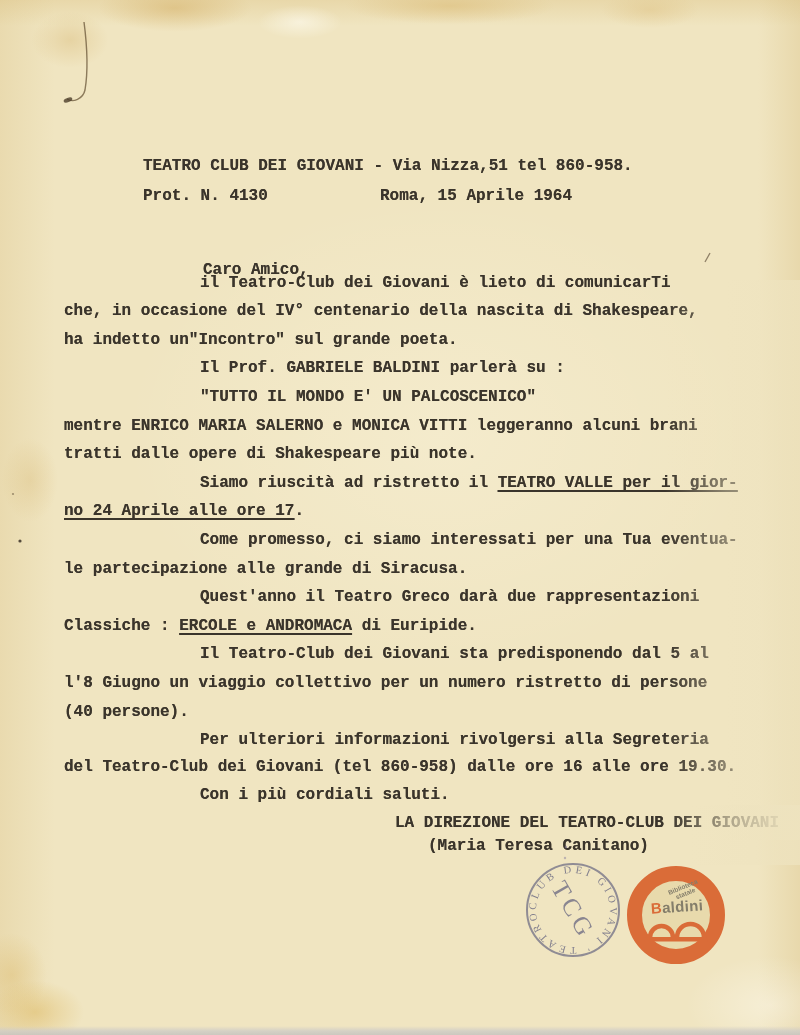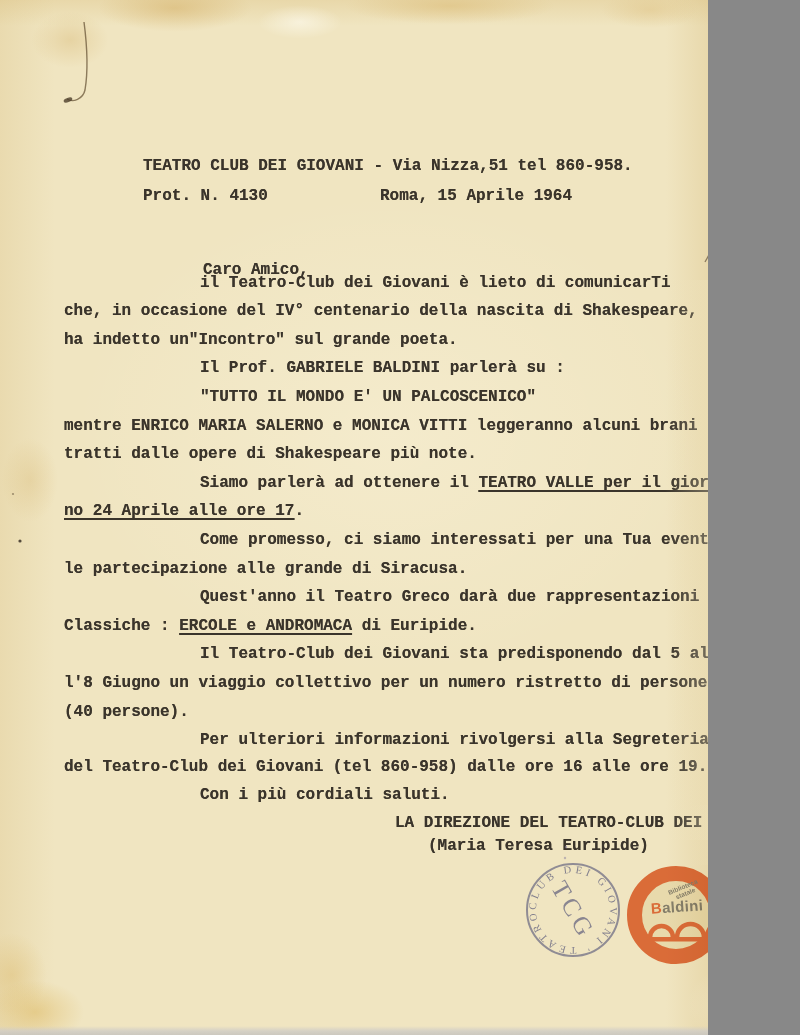--- a/index.html
+++ b/index.html
@@ -1,18 +1,18 @@
 <!DOCTYPE html>
 <html style="--paper: #f0e5c1; --ink: #3a342b; --stamp-blue: #6b6fa8; --stamp-orange: #e8784a; --stamp-gray: #8c8c8c;"><head>
 <meta charset="utf-8">
 <style>
   html,body{margin:0;padding:0;background:#888;}
   #paper{
     position:relative;
-    width:708px;height:1035px;
+    width:800px;height:1035px;
     overflow:hidden;
     background-color:#f0e5c1;
     background-image:
       radial-gradient(ellipse 110px 34px at 175px 8px,  rgba(214,178,106,.55), transparent 70%),
       radial-gradient(ellipse 150px 26px at 450px 6px,  rgba(218,184,112,.50), transparent 70%),
       radial-gradient(ellipse 70px 26px  at 650px 10px, rgba(222,192,128,.42), transparent 70%),
       radial-gradient(ellipse 55px 40px  at 70px 40px,  rgba(212,178,106,.35), transparent 70%),
       radial-gradient(ellipse 60px 24px  at 300px 22px, rgba(255,253,244,.55), transparent 70%),
       radial-gradient(ellipse 40px 60px  at 30px 480px, rgba(214,182,112,.30), transparent 70%),
       radial-gradient(ellipse 70px 45px  at 35px 1012px,rgba(222,186,100,.55), transparent 70%),
@@ -94,34 +94,34 @@
       <div class="line" style="left: 143px; top: 186px;"><span>Prot. N. 4130</span></div>
       <div class="line" style="left: 380px; top: 186px;"><span>Roma, 15 Aprile 1964</span></div>
       <div class="line" style="left: 203px; top: 244px; margin-top: 16px;"><span>Caro Amico,</span></div>
       <div class="line" style="left: 200px; top: 273px;"><span>il Teatro-Club dei Giovani è lieto di comunicarTi</span></div>
       <div class="line" style="left: 64px; top: 301px;"><span>che, in occasione del IV° centenario della nascita di Shakespeare,</span></div>
       <div class="line" style="left: 64px; top: 330px;"><span>ha indetto un"Incontro" sul grande poeta.</span></div>
       <div class="line" style="left: 200px; top: 358px; text-align: right;"><span>Il Prof. GABRIELE BALDINI parlerà su :</span></div>
       <div class="line" style="left: 200px; top: 387px;"><span>"TUTTO IL MONDO E' UN PALCOSCENICO"</span></div>
       <div class="line" style="left: 64px; top: 416px;"><span>mentre ENRICO MARIA SALERNO e MONICA VITTI leggeranno alcuni brani</span></div>
       <div class="line" style="left: 64px; top: 444px;"><span>tratti dalle opere di Shakespeare più note.</span></div>
-      <div class="line" style="left: 200px; top: 473px;"><span>Siamo parlerà ad ottenere il </span><span class="u">TEATRO VALLE per il gior-</span></div>
+      <div class="line" style="left: 200px; top: 473px;"><span>Siamo riuscità ad ristretto il </span><span class="u">TEATRO VALLE per il gior-</span></div>
       <div class="line" style="left: 64px; top: 501px;"><span class="u">no 24 Aprile alle ore 17</span><span>.</span></div>
       <div class="line" style="left: 200px; top: 530px;"><span>Come promesso, ci siamo interessati per una Tua eventua-</span></div>
       <div class="line" style="left: 64px; top: 559px;"><span>le partecipazione alle grande di Siracusa.</span></div>
       <div class="line" style="left: 200px; top: 587px;"><span>Quest'anno il Teatro Greco darà due rappresentazioni</span></div>
       <div class="line" style="left: 64px; top: 616px;"><span>Classiche : </span><span class="u">ERCOLE e ANDROMACA</span><span> di Euripide.</span></div>
       <div class="line" style="left: 200px; top: 644px;"><span>Il Teatro-Club dei Giovani sta predisponendo dal 5 al</span></div>
       <div class="line" style="left: 64px; top: 673px;"><span>l'8 Giugno un viaggio collettivo per un numero ristretto di persone</span></div>
       <div class="line" style="left: 64px; top: 702px;"><span>(40 persone).</span></div>
       <div class="line" style="left: 200px; top: 730px;"><span>Per ulteriori informazioni rivolgersi alla Segreteria</span></div>
       <div class="line" style="left: 64px; top: 757px;"><span>del Teatro-Club dei Giovani (tel 860-958) dalle ore 16 alle ore 19.30.</span></div>
       <div class="line" style="left: 200px; top: 785px;"><span>Con i più cordiali saluti.</span></div>
       <div class="line" style="left: 395px; top: 813px;"><span>LA DIREZIONE DEL TEATRO-CLUB DEI GIOVANI</span></div>
-      <div class="line" style="left: 428px; top: 836px;"><span>(Maria Teresa Euripide)</span></div>
+      <div class="line" style="left: 428px; top: 836px;"><span>(Maria Teresa Canitano)</span></div>
     </div>
 
   <div class="fade-right"></div>
   <div class="fade-sig"></div>
 
   <div class="stamp-club">
     <svg width="100" height="100" viewBox="0 0 100 100">
       <defs>
         <path id="ringpath" d="M 13,50 A 37,37 0 1 1 13,50.05" fill="none"></path>
       </defs>

